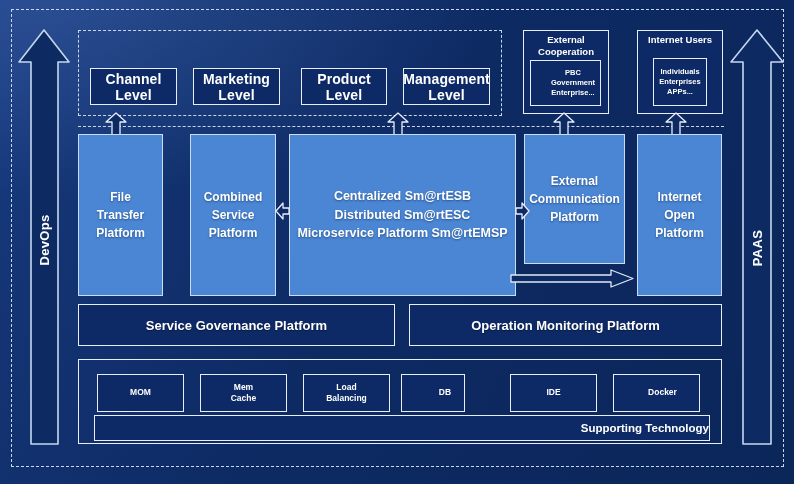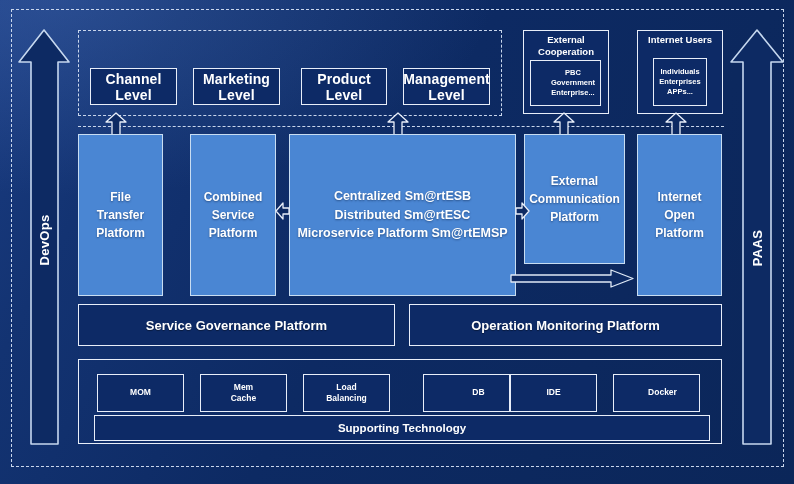--- a/index.html
+++ b/index.html
@@ -131,27 +131,27 @@
     <span class="pre">MOM</span>
   </div>
   <div class="abs dark center tech pre" style="left:200px; top:374px; width:87px; height:38px;">
     <span class="pre">Mem
 Cache</span>
   </div>
   <div class="abs dark center tech pre" style="left:303px; top:374px; width:87px; height:38px;">
     <span class="pre">Load
 Balancing</span>
   </div>
-  <div class="abs dark center tech pre" style="left:423px; top:374px; width:87px; height:38px;padding-left:24px;">
+  <div class="abs dark center tech pre" style="left:401px; top:374px; width:64px; height:38px;padding-left:24px;">
     <span class="pre">DB</span>
   </div>
   <div class="abs dark center tech pre" style="left:510px; top:374px; width:87px; height:38px;">
     <span class="pre">IDE</span>
   </div>
   <div class="abs dark center tech pre" style="left:613px; top:374px; width:87px; height:38px;padding-left:12px;">
     <span class="pre">Docker</span>
   </div>
 
-  <div class="abs dark center" style="left:94px; top:415px; width:616px; height:26px; font-size:11.5px; font-weight:bold;">
+  <div class="abs dark center" style="left:94px; top:415px; width:616px; height:26px; font-size:11.5px; font-weight:bold;justify-content:flex-end;">
     <span>Supporting Technology</span>
   </div>
 
 </div>
 
 </body></html>

